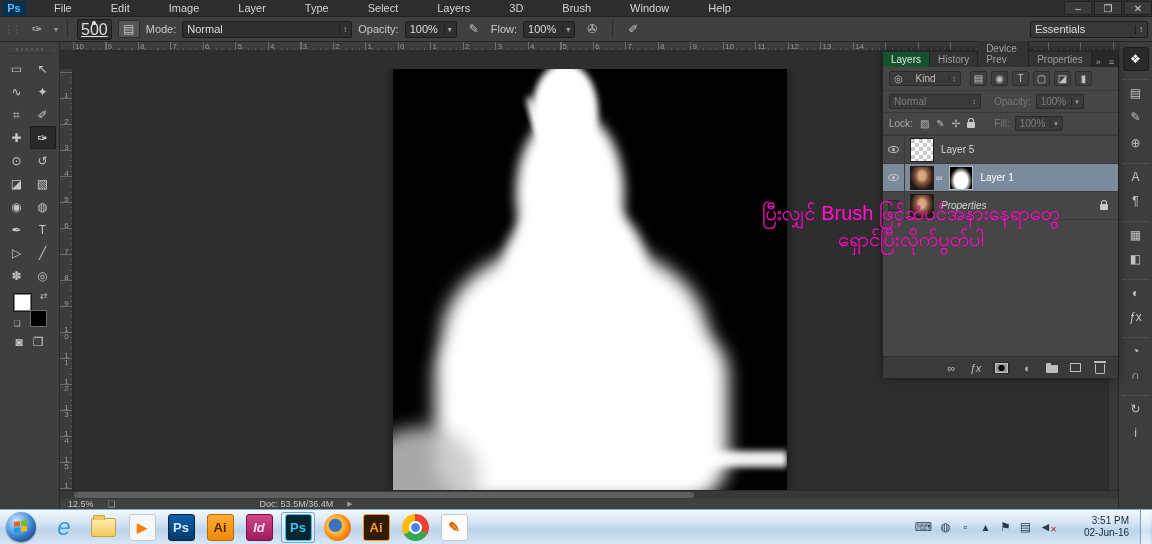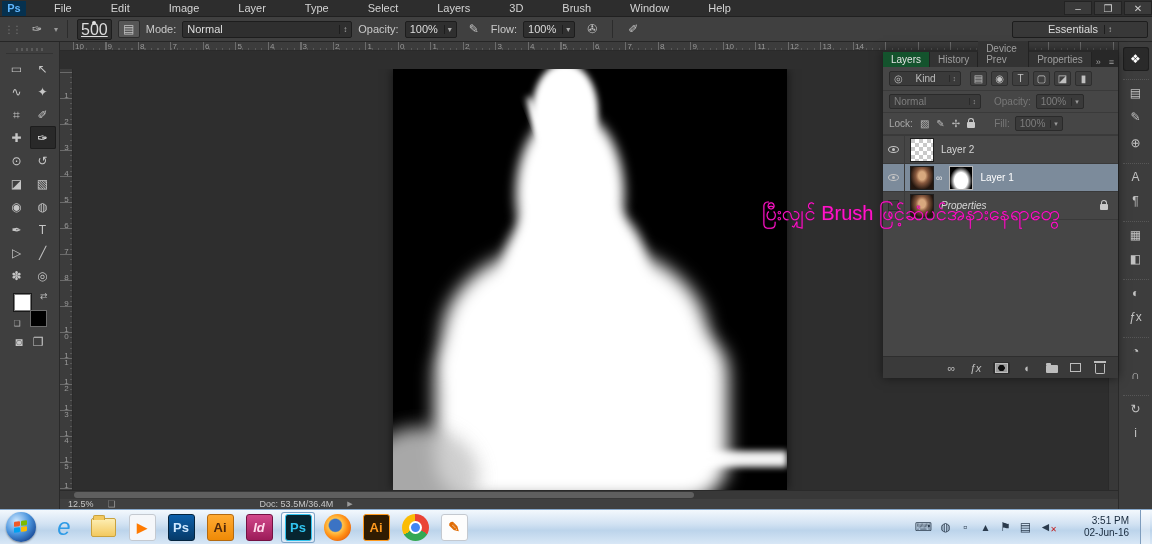--- a/index.html
+++ b/index.html
@@ -21,21 +21,21 @@
   #optionsbar{position:absolute;left:0;top:17px;width:1152px;height:25px;background:#404040;
     border-bottom:1px solid #262626;display:flex;align-items:center;color:#c9c9c9;font-size:11px;gap:6px;padding:0 4px;}
   .vsep{width:1px;height:18px;background:#2c2c2c;margin:0 3px;}
   .obox{height:17px;background:#2f2f2f;border:1px solid #1d1d1d;color:#ddd;display:flex;align-items:center;
     padding:0 4px;gap:4px;border-radius:2px;}
   .obox .caret{color:#aaa;font-size:8px;border-left:1px solid #1d1d1d;padding-left:3px;margin-left:2px;}
   .oicon{width:22px;height:18px;display:flex;align-items:center;justify-content:center;color:#c5c5c5;font-size:12px;}
   #brush-size-box{flex-direction:column;gap:0;height:21px;padding:0 3px;position:relative}
   #brush-size-box .dot{width:4px;height:4px;border-radius:50%;background:#e6e6e6;margin:1px auto 0;}
   #brush-size-box .num{font-size:16px;line-height:9px;text-decoration:underline;}
-  #workspace-box{margin-left:auto;width:136px;justify-content:center;background:#383838;}
+  #workspace-box{margin-left:auto;width:118px;justify-content:space-between;background:#383838;}
   #preset-handle{color:#777;font-size:10px;letter-spacing:-2px;}
 
   
   #toolbar{position:absolute;left:0;top:42px;width:60px;height:467px;background:#3f3f3f;border-right:1px solid #2a2a2a;}
   .tool-header{height:9px;margin:3px 6px;border-bottom:1px solid #333;
     background:repeating-linear-gradient(90deg,#5a5a5a 0 2px,transparent 2px 5px) center/28px 3px no-repeat;}
   #tools{display:grid;grid-template-columns:26px 26px;justify-content:center;}
   .tool{width:26px;height:23px;display:flex;align-items:center;justify-content:center;color:#c6c6c6;font-size:12px;border-radius:2px;}
   .tool.selected{background:#292929;color:#fff;box-shadow:inset 0 0 0 1px #1d1d1d;}
   #swatches{position:relative;width:34px;height:34px;margin:6px auto 0;}
@@ -415,21 +415,21 @@
         <span data-name="fill-value">100%</span>
         <span class="caret" data-name="fill-caret">▾</span>
       </div>
     </div>
     <div id="layerlist" data-name="layer-list">
         <div data-name="layer-row-layer-2" class="lrow">
           <div data-name="visibility-gutter" class="gutter">
             <span data-name="eye-icon" class="eye"></span>
           </div>
           <div data-name="layer-thumbnail" class="lthumb checker"></div>
-          <span data-name="layer-name" class="lname">Layer 2</span>
+          <span data-name="layer-name" class="lname">Layer 5</span>
         </div>
         <div data-name="layer-row-layer-1" class="lrow selected">
           <div data-name="visibility-gutter" class="gutter">
             <span data-name="eye-icon" class="eye"></span>
           </div>
           <div data-name="layer-thumbnail" class="lthumb photo"></div>
           <span data-name="mask-link-icon" class="linkchain">∞</span>
           <div data-name="layer-mask-thumbnail" class="lthumb mask"></div>
           <span data-name="layer-name" class="lname">Layer 1</span>
         </div>
@@ -458,20 +458,21 @@
         </span>
         <span data-name="delete-layer-icon" class="pb-icon">
           <span data-name="delete-layer-icon-glyph" class="mini-trash"></span>
         </span>
       </div>
   </div>
 </div>
 
 <div id="annotation" data-name="annotation-text" style="color: rgb(255, 20, 200);">
   <div data-name="annotation-line-1">ပြီးလျှင် Brush ဖြင့်ဆံပင်အနားနေရာတွေ</div>
+  <div data-name="annotation-line-2">ရှောင်ပြီးလိုက်ပွတ်ပါ</div>
 </div>
 
 <div id="taskbar" data-name="taskbar">
   <div id="start-orb" data-name="start-button">
       <div class="flag" data-name="windows-flag-icon">
         <i style="background: rgb(240, 90, 40);"></i>
         <i style="background: rgb(124, 187, 0);"></i>
         <i style="background: rgb(0, 161, 241);"></i>
         <i style="background: rgb(255, 187, 0);"></i>
       </div>

